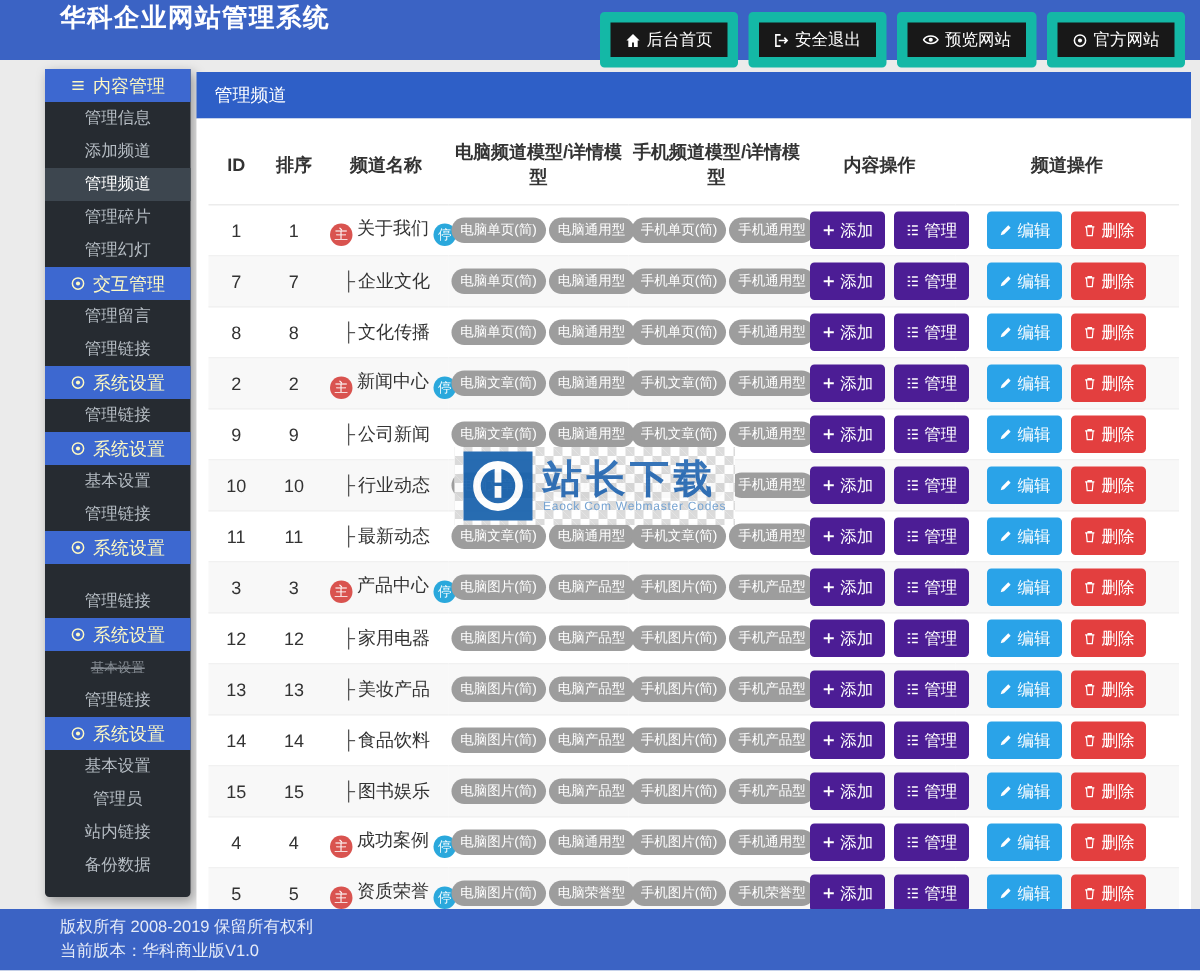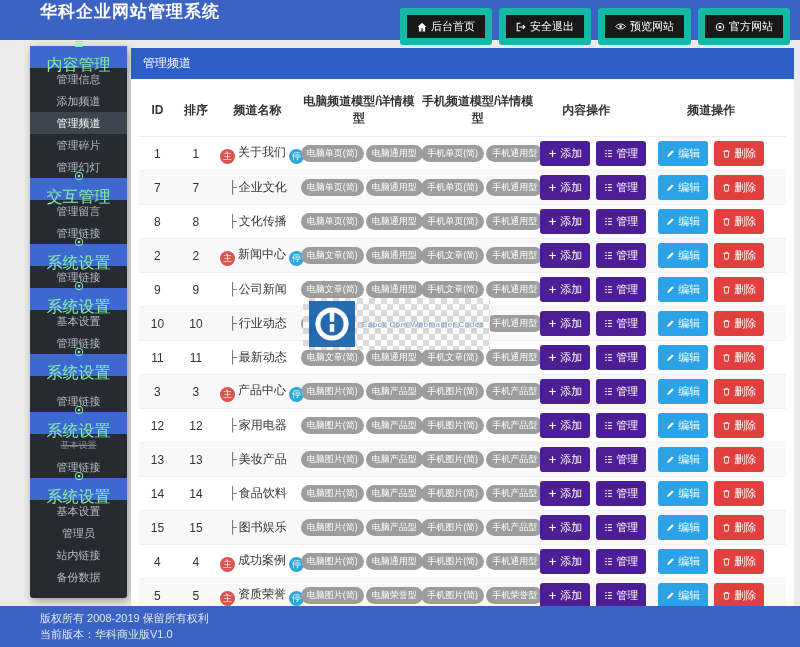--- a/index.html
+++ b/index.html
@@ -24,21 +24,21 @@
   .layout { display:flex; align-items:flex-start; }
   aside.sidebar {
     margin-left:30px; width:97px; background:#262b31; min-height:552px;
     border-radius:0 0 3px 3px; box-shadow:2px 3px 8px rgba(0,0,0,.35);
     padding-bottom:10px; margin-top:6px;
   }
   .side-item {
     height:22px; line-height:22px; text-align:center; font-size:11px; color:#b6bdc4; cursor:pointer;
     display:flex; align-items:center; justify-content:center; gap:5px;
   }
-  .side-item.header { background:#3d68d0; color:#86efac; font-size:16px;flex-direction:column; }
+  .side-item.header { background:#3d68d0; color:#fef9c3; font-size:12px; }
   .side-item.active { background:#3d464f; color:#fff; }
   .side-item.gap { margin-top:14px; }
   .side-item.struck { text-decoration:line-through; font-size:9px; color:#858c93; }
   .side-item .icon { display:inline-flex; }
   
   main.content { flex:1; margin:8px 6px 0 4px; position:relative; }
   .panel-title { background:#2e5fc7; color:#fff; font-size:12px; padding:7px 12px; }
   .panel { background:#fff; padding:4px 8px 2px; }
   table { width:100%; border-collapse:collapse; font-size:12px; color:#333; table-layout:fixed; }
   thead th { font-weight:bold; font-size:12px; padding:10px 2px 9px; text-align:center; border-bottom:1px solid #ececec; }
@@ -829,20 +829,21 @@
     <div class="watermark">
       <div class="wm-logo">
         <svg viewBox="0 0 32 32" width="36" height="36">
           <circle cx="16" cy="16" r="12.5" fill="none" stroke="#ffffff" stroke-width="4.5"></circle>
           <rect x="14" y="4" width="4" height="12" fill="#ffffff"></rect>
           <rect x="10" y="14" width="12" height="4" fill="#1a63ad"></rect>
           <rect x="14" y="16" width="4" height="7" fill="#ffffff"></rect>
         </svg>
       </div>
       <div class="wm-text">
+        <div class="wm-title">站长下载</div>
         <div class="wm-sub">Eaock Com Webmaster Codes</div>
       </div>
     </div>
   </main>
 </div>
 
 <footer class="bottom">
   <div>版权所有 2008-2019 保留所有权利</div>
   <div>当前版本：华科商业版V1.0</div>
 </footer>

